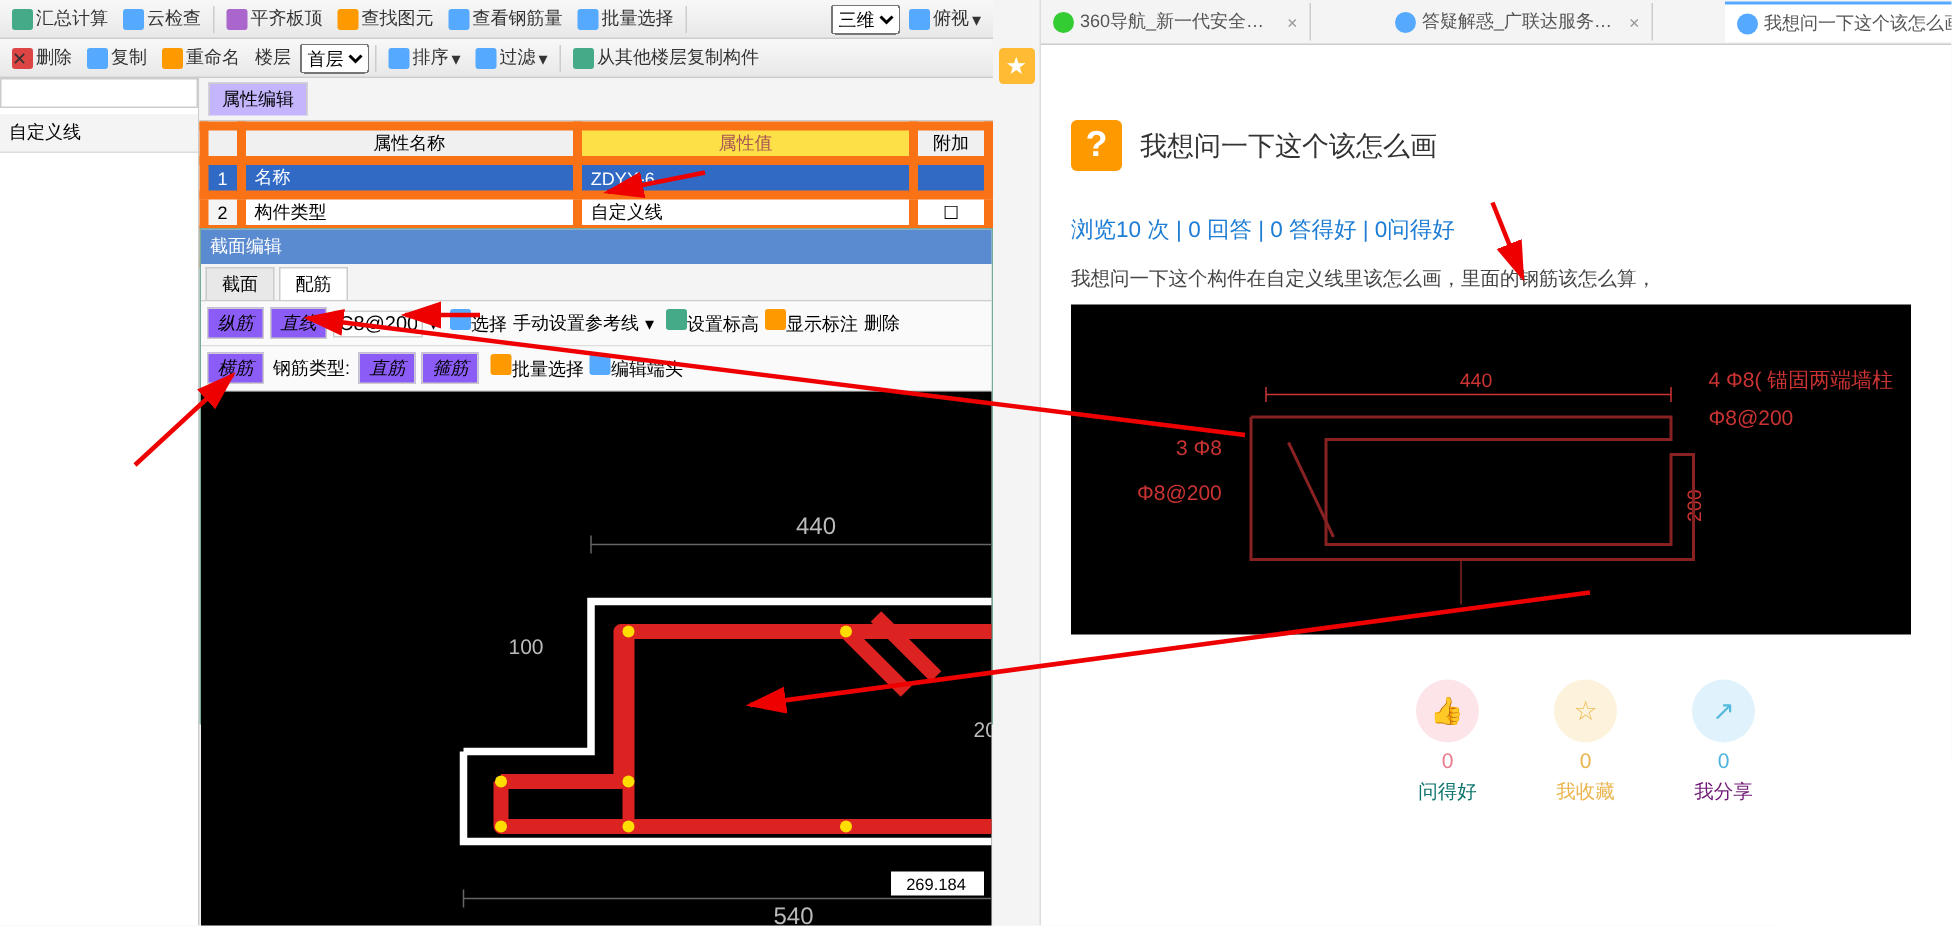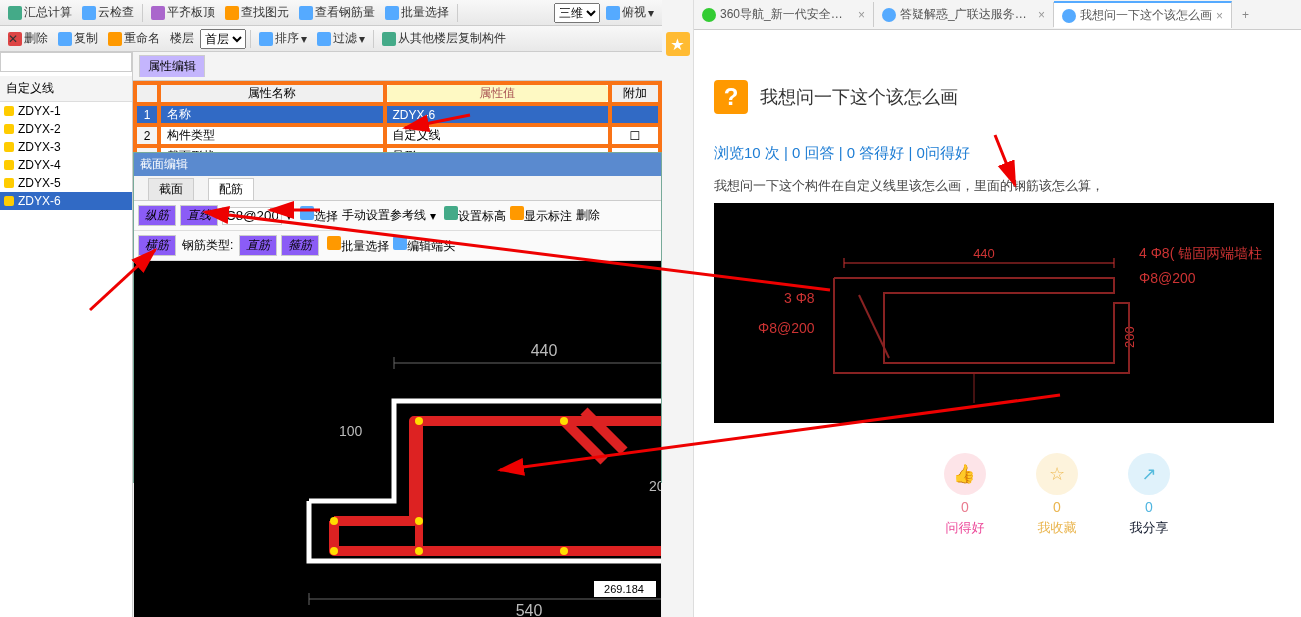--- a/index.html
+++ b/index.html
@@ -18,40 +18,40 @@
 .tree-pane { position: absolute; left: 0; top: 52px; width: 133px; height: 565px; background: #fff; border-right: 1px solid #ccc; }
 .tree-header { padding: 4px 6px; background: #f4f4f4; border-bottom: 1px solid #ddd; }
 .search-box { width: 100%; height: 20px; border: 1px solid #ccc; padding: 0 4px; margin-bottom: 4px; }
 .tree-item { padding: 2px 6px 2px 18px; cursor: pointer; position: relative; }
 .tree-item::before { content: ""; position: absolute; left: 4px; top: 4px; width: 10px; height: 10px; background: #fc0; border-radius: 2px; }
 .tree-item.selected { background: #316ac5; color: #fff; }
 .prop-panel { position: absolute; left: 133px; top: 52px; width: 529px; height: 100px; background: #fff; }
 .tab-header { background: #f4f4f4; border-bottom: 1px solid #ccc; padding: 3px 6px; }
 .tab-active { background: #c4b5fd; border: 1px solid #ccc; border-bottom: none; padding: 2px 8px; display: inline-block; }
 .prop-table { width: 100%; border-collapse: collapse; }
-.prop-table th, .prop-table td { border: 4px solid #f97316; padding: 0 6px; text-align: left; height: 20px; }
+.prop-table th, .prop-table td { border: 6px solid #f97316; padding: 0 6px; text-align: left; height: 20px; }
 .prop-table th { background: #f0f0f0; font-weight: normal; text-align: center; }
-.prop-table th.val-col { background: #fef9c3; color: #a55; border-radius: 11px; }
+.prop-table th.val-col { background: #fde047; color: #a55; border-radius: 11px; }
 .prop-table td.rownum { text-align: center; background: #f4f4f4; width: 24px; }
 .prop-table tr.sel td { background: #316ac5; color: #fff; }
 .prop-table tr.sel td.rownum { background: #316ac5; }
 .section-editor { position: absolute; left: 133px; top: 152px; width: 529px; height: 331px; background: #fff; border: 1px solid #7a9; }
 .section-title { background: #5a8acf; color: #fff; padding: 3px 6px; }
 .sec-tabs { display: flex; border-bottom: 1px solid #ccc; background: #f4f4f4; padding-top: 2px; }
-.sec-tab { padding: 2px 10px; border: 1px solid #ccc; border-bottom: none; margin-left: 14px; background: #e8e8e8; cursor: pointer; }
+.sec-tab { padding: 2px 10px; border: 1px solid #ccc; border-bottom: none; margin-left: 3px; background: #e8e8e8; cursor: pointer; }
 .sec-tab.active { background: #fff; }
 .sec-toolbar { padding: 4px; display: flex; align-items: center; gap: 4px; border-bottom: 1px solid #ddd; background: #fafafa; flex-wrap: wrap; }
 .sec-toolbar .lbl { padding: 0 2px; }
 .sec-toolbar .tbtn { border: 1px solid #ccc; padding: 1px 6px; background: #8b5cf6; cursor: pointer; font-style: italic; }
 .sec-toolbar input { width: 60px; height: 18px; border: 1px solid #ccc; padding: 0 3px; }
 .canvas-area { width: 100%; height: 370px; background: #000; position: relative; overflow: hidden; }
 .right-pane { position: absolute; left: 662px; top: 0; width: 639px; height: 617px; background: #fff; }
 .fav-bar { position: absolute; left: 0; top: 0; width: 32px; height: 617px; background: #f4f4f4; border-right: 1px solid #ddd; }
 .fav-star { width: 24px; height: 24px; margin: 32px auto 0; background: #fb3; border-radius: 3px; display: flex; align-items: center; justify-content: center; color: #fff; font-size: 16px; }
-.browser-tabs { position: absolute; left: 32px; top: 0; right: 0; height: 30px; background: #f4f4f4; border-bottom: 1px solid #ccc; display: flex; align-items: center; }
+.browser-tabs { position: absolute; left: 32px; top: 0; right: 0; height: 30px; background: #f4f4f4; border-bottom: 1px solid #ccc; display: flex; align-items: center; gap: 48px; }
 .btab { display: flex; align-items: center; padding: 4px 8px; border-right: 1px solid #ccc; gap: 4px; max-width: 180px; cursor: pointer; }
 .btab.active { background: #fff; border-top: 2px solid #5af; }
 .btab-title { overflow: hidden; white-space: nowrap; text-overflow: ellipsis; flex: 1; color: #555; }
 .btab-close { color: #999; cursor: pointer; }
 .btab-add { padding: 4px 10px; color: #888; cursor: pointer; }
 .web-content { position: absolute; left: 32px; top: 30px; right: 0; bottom: 0; background: #fff; padding: 0 20px; overflow: hidden; }
 .q-header { display: flex; align-items: center; gap: 12px; margin-top: 50px; }
 .q-icon { width: 34px; height: 34px; background: #f90; border-radius: 4px; color: #fff; font-size: 24px; display: flex; align-items: center; justify-content: center; font-weight: bold; }
 .q-title { font-size: 18px; color: #333; }
 .q-stats { margin-top: 30px; color: #1e7dd4; font-size: 15px; }
@@ -124,28 +124,20 @@
     <span class="sep"></span>
     <span class="btn">
         <span class="ico ico-green"></span>
         <span>从其他楼层复制构件</span>
       </span>
   </div>
 
   <div class="tree-pane">
     <input class="search-box" placeholder="" style="">
     <div class="tree-header">自定义线</div>
-    <div id="tree-items">
-        <div class="tree-item">ZDYX-1</div>
-        <div class="tree-item">ZDYX-2</div>
-        <div class="tree-item">ZDYX-3</div>
-        <div class="tree-item">ZDYX-4</div>
-        <div class="tree-item">ZDYX-5</div>
-        <div class="tree-item selected">ZDYX-6</div>
-      </div>
   </div>
 
   <div class="prop-panel">
     <div class="tab-header">
       <span class="tab-active">属性编辑</span>
     </div>
     <table class="prop-table">
       <thead>
           <tr>
         <th style="width:24px"></th>
@@ -285,31 +277,31 @@
 
         <polyline points="120,75 400,75 400,90 170,90 170,160 400,160 400,100 415,100 415,170 120,170 120,75" fill="none" stroke="#822" stroke-width="2"></polyline>
         <line x1="145" y1="92" x2="175" y2="155" stroke="#822" stroke-width="2"></line>
         <line x1="260" y1="170" x2="260" y2="200" stroke="#822"></line>
       </svg>
     </div>
     <div class="actions">
       <div class="action">
         <div class="action-circle c-red">👍</div>
         <div class="action-count" style="color:#e97b8e">0</div>
-        <div class="action-label" style="color:#ec4899">问得好</div>
+        <div class="action-label" style="color:#0f766e">问得好</div>
       </div>
       <div class="action">
         <div class="action-circle c-yellow">☆</div>
         <div class="action-count" style="color:#eab54e">0</div>
         <div class="action-label" style="color:#eab54e">我收藏</div>
       </div>
       <div class="action">
         <div class="action-circle c-blue">↗</div>
         <div class="action-count" style="color:#4fb5e0">0</div>
-        <div class="action-label" style="color:#0f172a">我分享</div>
+        <div class="action-label" style="color:#701a75">我分享</div>
       </div>
     </div>
   </div>
 </div>
 
 <svg width="1301" height="617" style="position:absolute;left:0;top:0;pointer-events:none">
   <defs>
       <marker id="ah" markerWidth="10" markerHeight="10" refX="8" refY="3" orient="auto">
         <path d="M0,0 L9,3 L0,6 Z" fill="#e00"></path>
       </marker>

